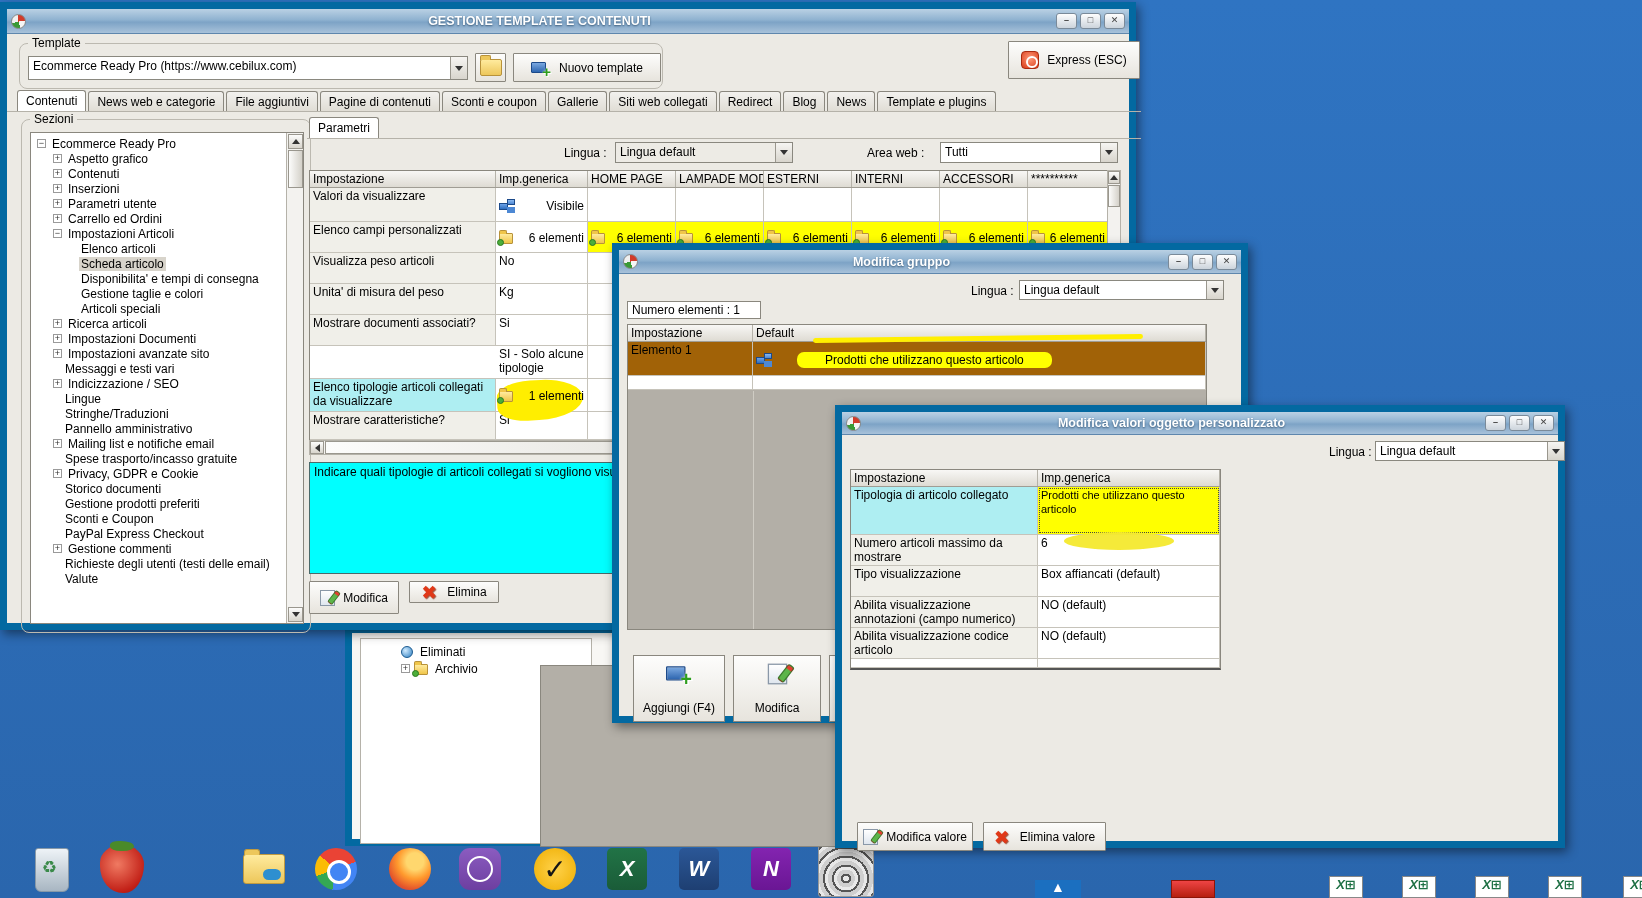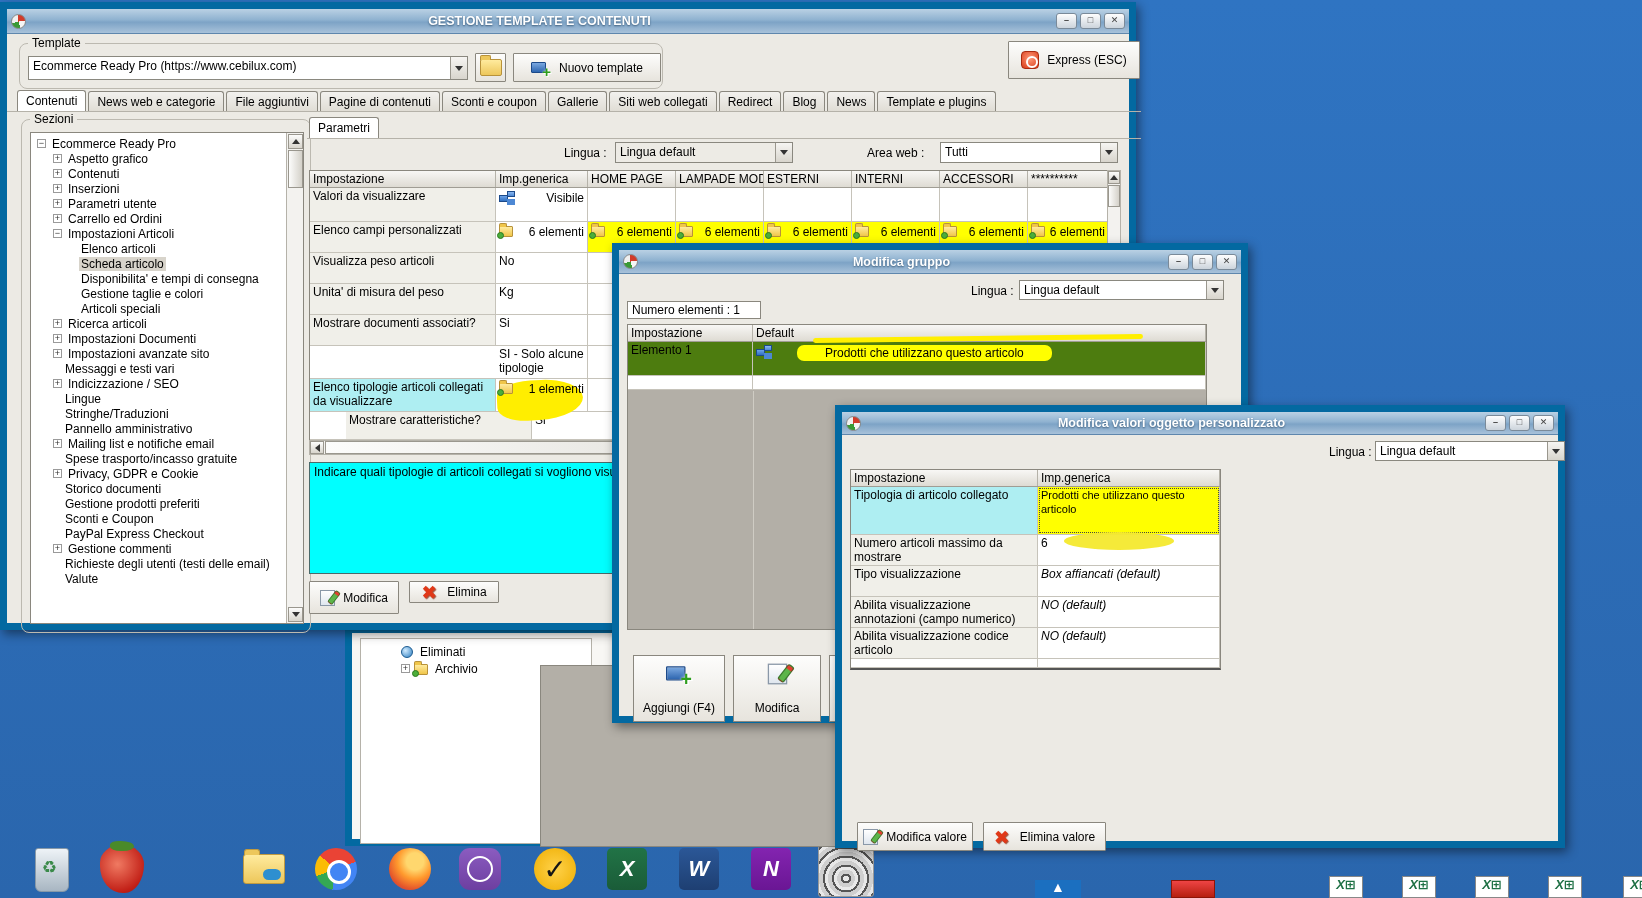--- a/index.html
+++ b/index.html
@@ -45,25 +45,25 @@
   .ar.lf{border-right:5px solid #333;margin-left:-4px} .ar.rt{border-left:5px solid #333;margin-right:-4px}
   
   .grid{position:absolute;border:1px solid #8a877e;background:#fff;overflow:visible}
   .ghead{display:flex;background:linear-gradient(#f8f7f5,#dedbd3);border-bottom:1px solid #a09d94;height:17px}
   .gh{padding:1px 3px;border-right:1px solid #b5b2a9;overflow:hidden;white-space:nowrap;flex:none}
   .grow{display:flex;border-bottom:1px solid #c6c3ba}
   .gc{border-right:1px solid #c6c3ba;padding:1px 3px;overflow:hidden;flex:none;line-height:14px}
   .gc.lab{background:#f0efe9}
   .gc.cyan{background:#aeeef2}
   .gc.yel{background:#ffff00}
-  .iconcell{display:flex;justify-content:space-between;align-items:flex-start;padding-top:3px}
+  .iconcell{display:flex;justify-content:space-between;align-items:center;padding-top:3px}
   .marker{overflow:visible;position:relative}
   .marker::before{content:"";position:absolute;left:1px;top:1px;width:86px;height:40px;background:#ffee00;border-radius:45% 55% 60% 40%;transform:rotate(-3deg);z-index:0}
   .marker>*{position:relative;z-index:1}
-  .ital{font-style:italic}
+  .ital{}
   .hlcell{background:#ffff00;outline:1px dotted #444;outline-offset:-2px;overflow:visible;position:relative}
   .hlcell::after{content:"";position:absolute;left:26px;bottom:-16px;width:110px;height:18px;background:#f4e92e;border-radius:50%;opacity:.95;z-index:2}
   .hl-band{background:#ffff00;padding:1px 28px;border-radius:7px;white-space:nowrap}
   .streak{position:absolute;height:5px;background:#ffef00;border-radius:3px;transform:rotate(-.7deg)}
   
   .i-folder{width:14px;height:11px;position:relative;background:linear-gradient(#ffeb9e,#f0c64a);border:1px solid #b8923a;border-radius:1px;flex:none;margin-top:1px}
   .i-folder::before{content:"";position:absolute;left:-1px;top:-4px;width:6px;height:3px;background:#f0c64a;border:1px solid #b8923a;border-bottom:none;border-radius:2px 2px 0 0}
   .i-folder::after{content:"";position:absolute;left:-3px;bottom:-3px;width:5px;height:5px;background:#4cae3a;border:1px solid #2c7a20;border-radius:50%}
   .i-nodes{width:17px;height:14px;position:relative;flex:none}
   .i-nodes::before{content:"";position:absolute;left:0;top:4px;width:7px;height:5px;background:linear-gradient(#6da3e8,#2f6fc0);border:1px solid #1c4a8a}
@@ -469,21 +469,21 @@
             <div>1 elementi</div>
           </div>
           <div class="gc" style="width: 88px;"></div>
           <div class="gc" style="width: 88px;"></div>
           <div class="gc" style="width: 88px;"></div>
           <div class="gc" style="width: 88px;"></div>
           <div class="gc" style="width: 88px;"></div>
           <div class="gc" style="width: 81px;"></div>
         </div>
         <div class="grow" style="height: 28px;">
-          <div class="gc lab" style="width: 186px; margin-left: 36px;">Mostrare caratteristiche?</div>
+          <div class="gc lab" style="width: 186px;">Mostrare caratteristiche?</div>
           <div class="gc" style="width: 92px;">Si</div>
           <div class="gc" style="width: 88px;"></div>
           <div class="gc" style="width: 88px;"></div>
           <div class="gc" style="width: 88px;"></div>
           <div class="gc" style="width: 88px;"></div>
           <div class="gc" style="width: 88px;"></div>
           <div class="gc" style="width: 81px;"></div>
         </div>
       </div>
   </div>
@@ -537,21 +537,21 @@
   </div>
   <div class="abs" style="left:8px;top:51px;width:134px;height:18px;background:#fff;border:1px solid #8a877e;padding:1px 4px">
     <span>Numero elementi : 1</span>
   </div>
 
   <div class="grid" style="left:8px;top:74px;width:580px;height:306px;background:#b3afa7">
     <div class="ghead">
       <span class="gh" style="width:125px">Impostazione</span>
       <span class="gh" style="width:453px">Default</span>
     </div>
-    <div class="grow" style="height:34px;background:#4d7c0f">
+    <div class="grow" style="height:34px;background:#a16207">
       <div class="gc" style="width:125px">
         <span>Elemento 1</span>
       </div>
       <div class="gc iconcell" style="width:453px;justify-content:flex-start;gap:24px;position:relative;overflow:visible">
         <span class="streak" style="left:60px;top:-6px;width:330px"></span>
         <span class="i-nodes"></span>
         <span class="hl-band">Prodotti che utilizzano questo articolo</span>
       </div>
     </div>
     <div class="grow" style="height:14px;background:#fff">

